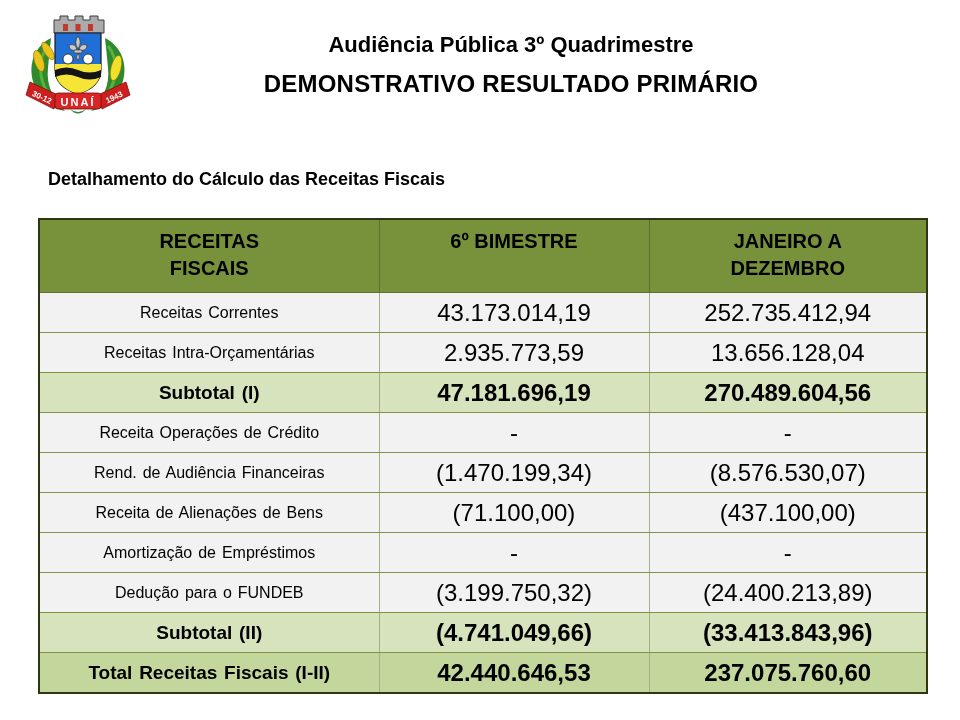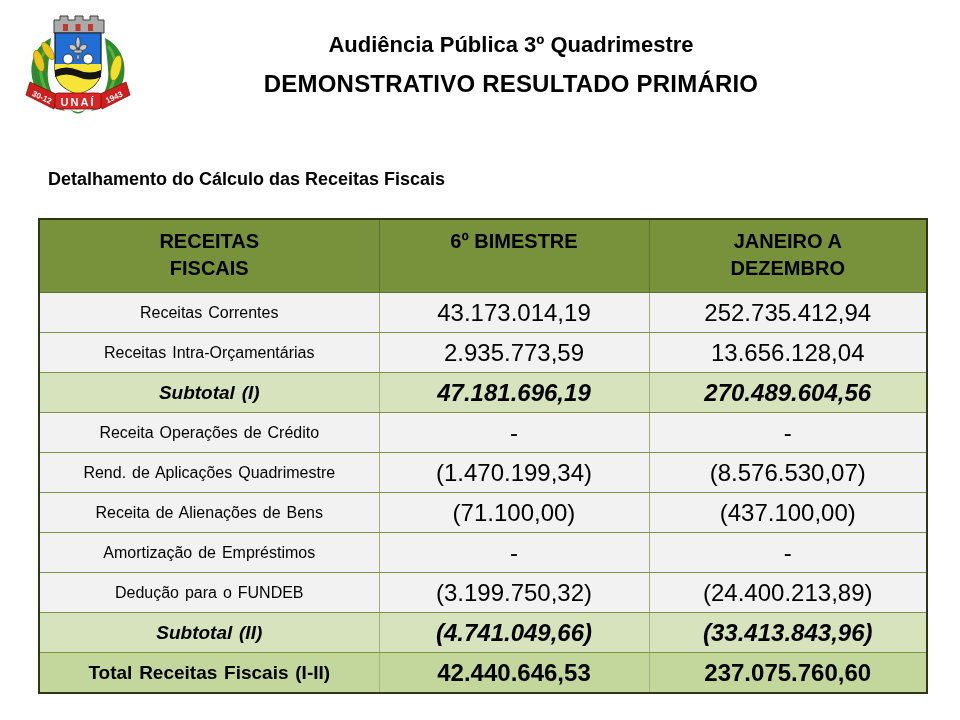--- a/index.html
+++ b/index.html
@@ -32,21 +32,21 @@
   table.fiscal td {
     background:var(--row-bg, #F2F2F2);
     border-top:1.5px solid var(--row-border-h, #7F9347);
     border-bottom:1.5px solid var(--row-border-h, #7F9347);
     border-left:1.5px solid var(--row-border-v, #A3B083);
     border-right:1.5px solid var(--row-border-v, #A3B083);
     height:37px; text-align:center; vertical-align:middle;
     font-size:24px; line-height:22px;
   }
   table.fiscal td.label { font-size:16px; word-spacing:1.5px; }
-  table.fiscal tr.subtotal td { background:var(--subtotal-bg, #D6E3BC); font-weight:bold;font-style:italic; }
+  table.fiscal tr.subtotal td { background:var(--subtotal-bg, #D6E3BC); font-weight:bold; }
   table.fiscal tr.total td { background:var(--total-bg, #C3D69B); font-weight:bold; }
   table.fiscal tr.subtotal td.label { font-size:19px; }
   table.fiscal tr.total td.label { font-size:19px; }
   svg text { font-family:"Liberation Sans", sans-serif; }
 </style>
 </head>
 <body>
 
 <div class="slide">
 
@@ -132,21 +132,21 @@
           <td class="label">Subtotal (I)</td>
           <td class="value">47.181.696,19</td>
           <td class="value">270.489.604,56</td>
         </tr>
         <tr class="normal">
           <td class="label">Receita Operações de Crédito</td>
           <td class="value">-</td>
           <td class="value">-</td>
         </tr>
         <tr class="normal">
-          <td class="label">Rend. de Aplicações Quadrimestre</td>
+          <td class="label">Rend. de Audiência Financeiras</td>
           <td class="value">(1.470.199,34)</td>
           <td class="value">(8.576.530,07)</td>
         </tr>
         <tr class="normal">
           <td class="label">Receita de Alienações de Bens</td>
           <td class="value">(71.100,00)</td>
           <td class="value">(437.100,00)</td>
         </tr>
         <tr class="normal">
           <td class="label">Amortização de Empréstimos</td>

